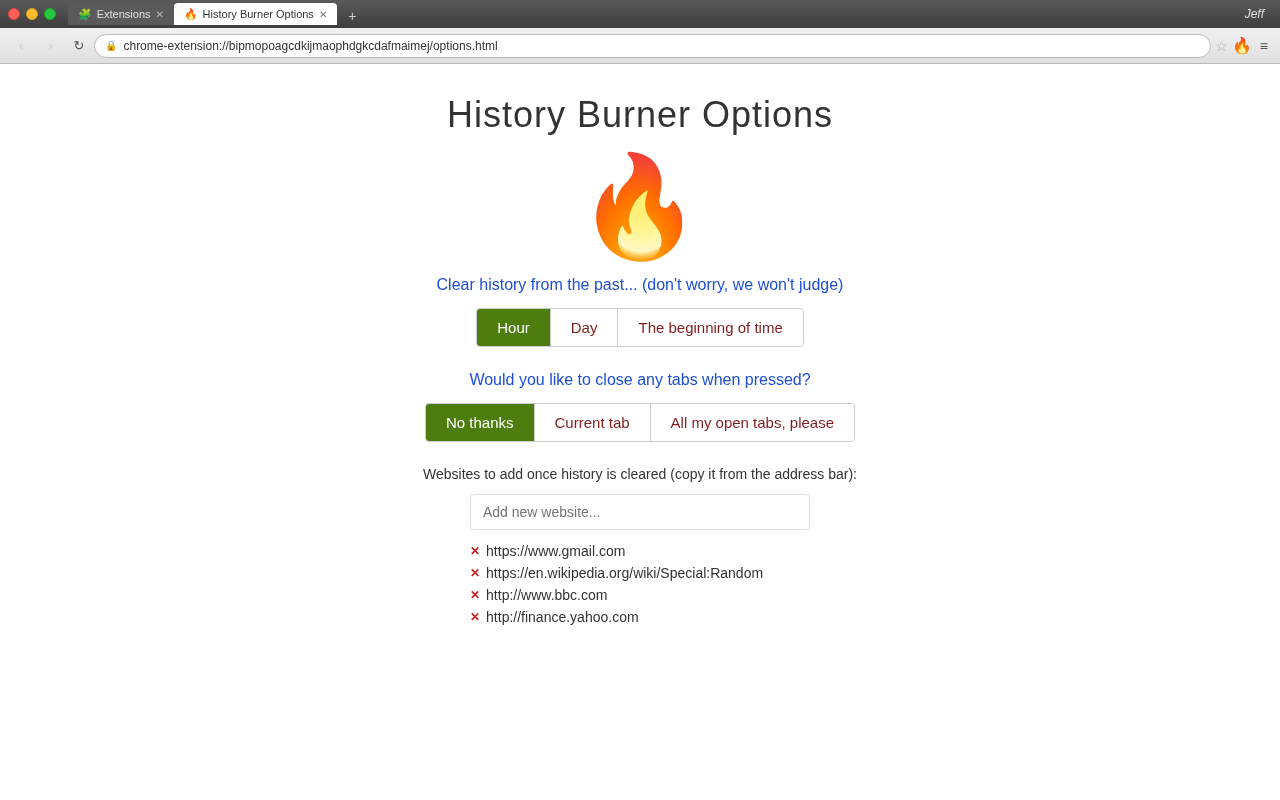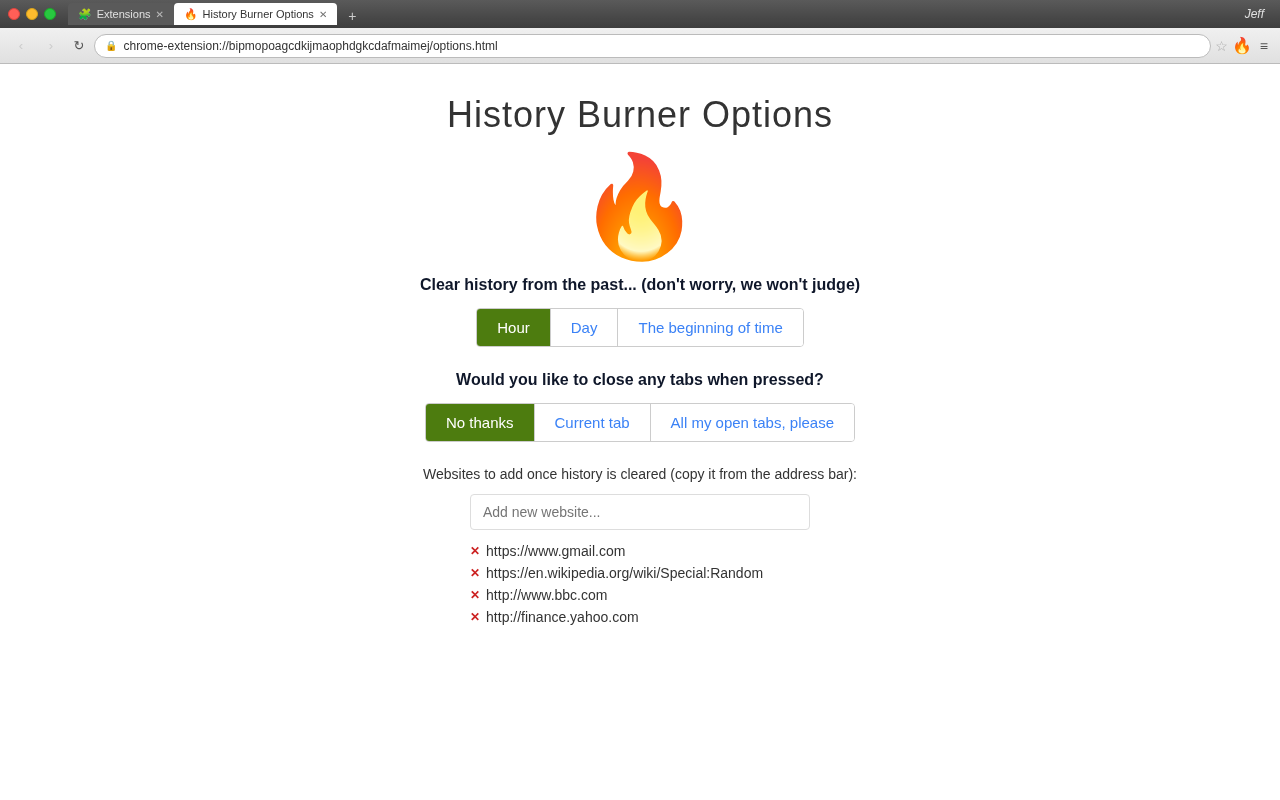--- a/index.html
+++ b/index.html
@@ -204,41 +204,40 @@
     .flame-icon {
       font-size: 100px;
       line-height: 1;
       margin-bottom: 20px;
       display: block;
       text-align: center;
     }
 
     .section-label {
       font-size: 16px;
-      color: #0f172a;
+      color: #1d4ed8;
       margin-bottom: 14px;
       text-align: center;
-      font-weight: bold;
     }
 
     .button-group {
       display: flex;
       border: 1px solid #ccc;
       border-radius: 4px;
       overflow: hidden;
       margin-bottom: 24px;
     }
 
     .btn-option {
       padding: 10px 20px;
       font-size: 15px;
       cursor: pointer;
       border: none;
       background: #fff;
-      color: #3b82f6;
+      color: #7f1d1d;
       border-right: 1px solid #ccc;
     }
 
     .btn-option:last-child {
       border-right: none;
     }
 
     .btn-option.active {
       background: #4d7c0f;
       color: #fff;

